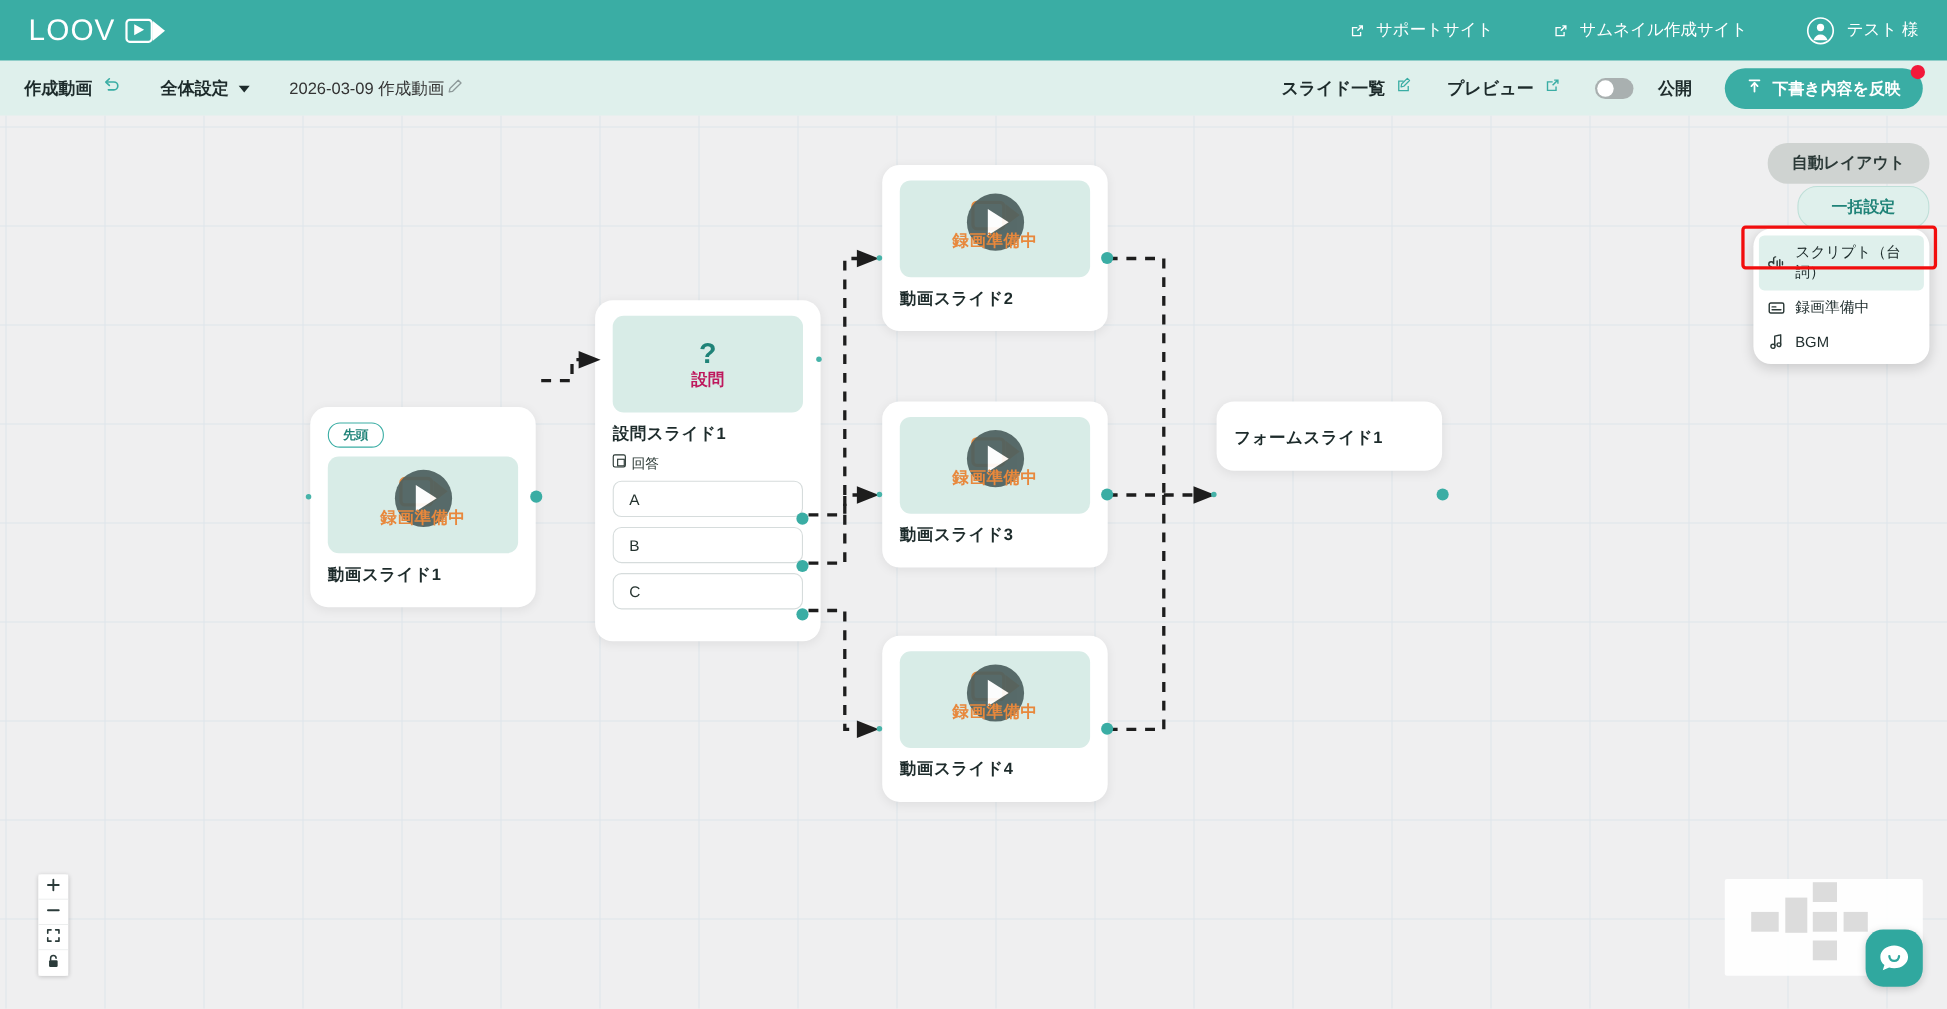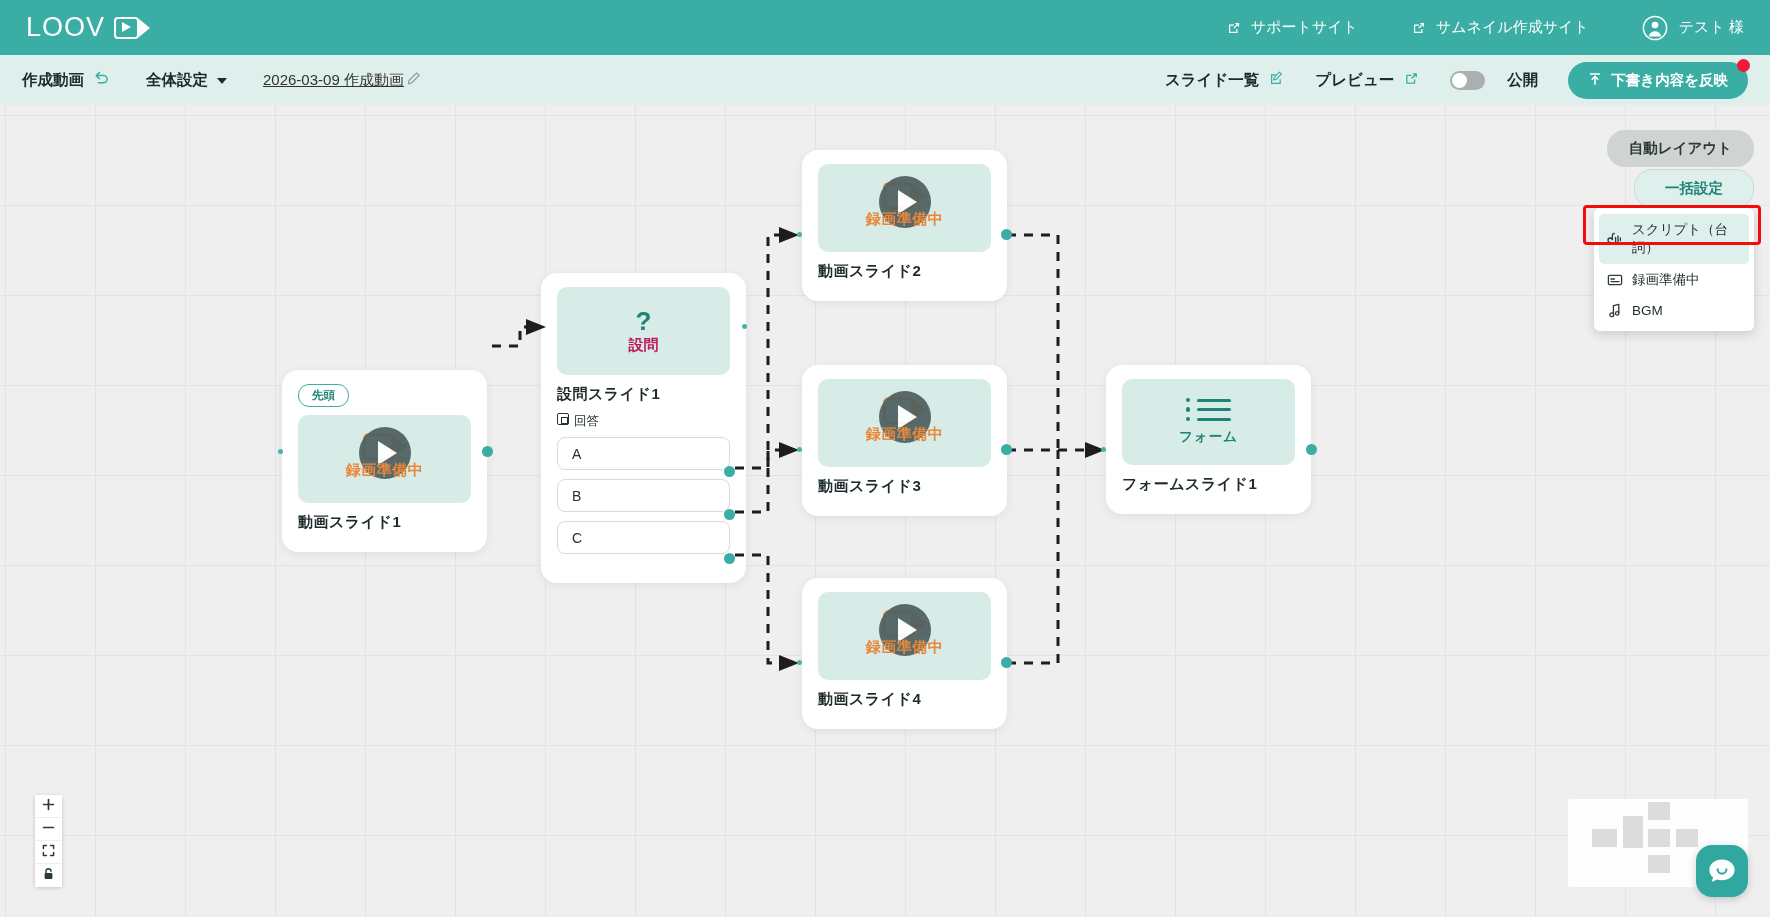--- a/index.html
+++ b/index.html
@@ -36,21 +36,21 @@
     position: absolute; left: 0; top: 55px; width: 1770px; height: 50px;
     background: #dff0ec; display: flex; align-items: center; padding: 0 22px; z-index: 55;
   }
   .tb-item { display: flex; align-items: center; gap: 9px; font-size: 15.5px; color: #1d2b2b; cursor: pointer; }
   .tb-back { font-weight: 700; }
   .tb-back .undo { color: #3aada4; font-size: 16px; }
   .tb-settings { font-weight: 700; margin-left: 36px; }
   .chev { width: 0; height: 0; border-left: 5px solid transparent; border-right: 5px solid transparent;
           border-top: 6px solid #1d2b2b; margin-top: 2px; }
   .tb-title { margin-left: 36px; display: flex; align-items: center; gap: 2px;
-              font-size: 15px; color: #333; text-decoration: underline; }
+              font-size: 15px; color: #333; }
   .pencil { color: #8e9a9a; font-size: 14px; }
   .tb-right { margin-left: auto; display: flex; align-items: center; gap: 30px; }
   .tb-strong { font-weight: 700; font-size: 15.5px; color: #1d2b2b; }
   .toggle-row { display:flex; align-items:center; gap: 22px; }
   .toggle { width: 35px; height: 19px; border-radius: 10px; background: #a9b0b0; position: relative; cursor: pointer; }
   .toggle .knob { position:absolute; left: 2px; top: 2px; width: 15px; height: 15px; border-radius:50%; background:#fff; }
   .publish-btn {
     display: flex; align-items: center; gap: 9px;
     background: #3aada4; color: #fff; font-size: 14.5px; font-weight: 700;
     padding: 9px 20px; border-radius: 20px; border: none; cursor: pointer; position: relative;
@@ -139,21 +139,21 @@
     background: #cfd3d1; color: #2c3a38; font-size: 14.5px; font-weight: 700;
     border: none; border-radius: 18px; padding: 9px 22px; cursor: pointer; z-index: 30;
   }
   .bulk-btn {
     position: absolute; right: 16px; top: 64px;
     background: #dff0ec; color: #1f8378; font-size: 14.5px; font-weight: 700;
     border: 1px solid #bfdfd8; border-radius: 18px; padding: 9px 30px; cursor: pointer; z-index: 30;
   }
   .menu {
     position: absolute; right: 16px; top: 103px; width: 160px;
-    background: #fff; border-radius: 6px; box-shadow: 0 3px 12px rgba(0,0,0,0.16);
+    background: #fff; border-radius: 16px; box-shadow: 0 3px 12px rgba(0,0,0,0.16);
     padding: 6px 0; z-index: 30;
   }
   .menu-item {
     display: flex; align-items: center; gap: 9px; padding: 7px 12px;
     font-size: 13.5px; color: #1d2b2b; cursor: pointer;
   }
   .menu-item.active { background: #dff0ec; border-radius: 5px; margin: 0 5px; padding: 7px 8px; }
   .menu-ic { width: 17px; display:flex; align-items:center; justify-content:center; color: #2c3a38; }
   .hilite {
     position: absolute; right: 9px; top: 100px; width: 178px; height: 40px;
@@ -410,37 +410,20 @@
             </span>
           <span class="vid-label">録画準備中</span>
         </div>
       </div>
       <div class="node-title">動画スライド4</div>
     </div>
     <span class="handle-sm" style="left:797px; top:555px;"></span>
     <span class="handle" style="left:1001px; top:552px;"></span>
 
     <div class="node" style="left:1106px; top:260px; width:205px;">
-      <div class="thumb f-thumb">
-        <span class="f-icon">
-          <span class="li">
-              <span class="dot"></span>
-              <span class="bar"></span>
-            </span>
-          <span class="li">
-              <span class="dot"></span>
-              <span class="bar"></span>
-            </span>
-          <span class="li">
-              <span class="dot"></span>
-              <span class="bar"></span>
-            </span>
-        </span>
-        <span class="f-label">フォーム</span>
-      </div>
       <div class="node-title">フォームスライド1</div>
     </div>
     <span class="handle-sm" style="left:1101px; top:342px;"></span>
     <span class="handle" style="left:1306px; top:339px;"></span>
 
     <button class="auto-layout-btn">自動レイアウト</button>
     <button class="bulk-btn">一括設定</button>
     <div class="menu">
       <div class="menu-item active">
         <span class="menu-ic">

